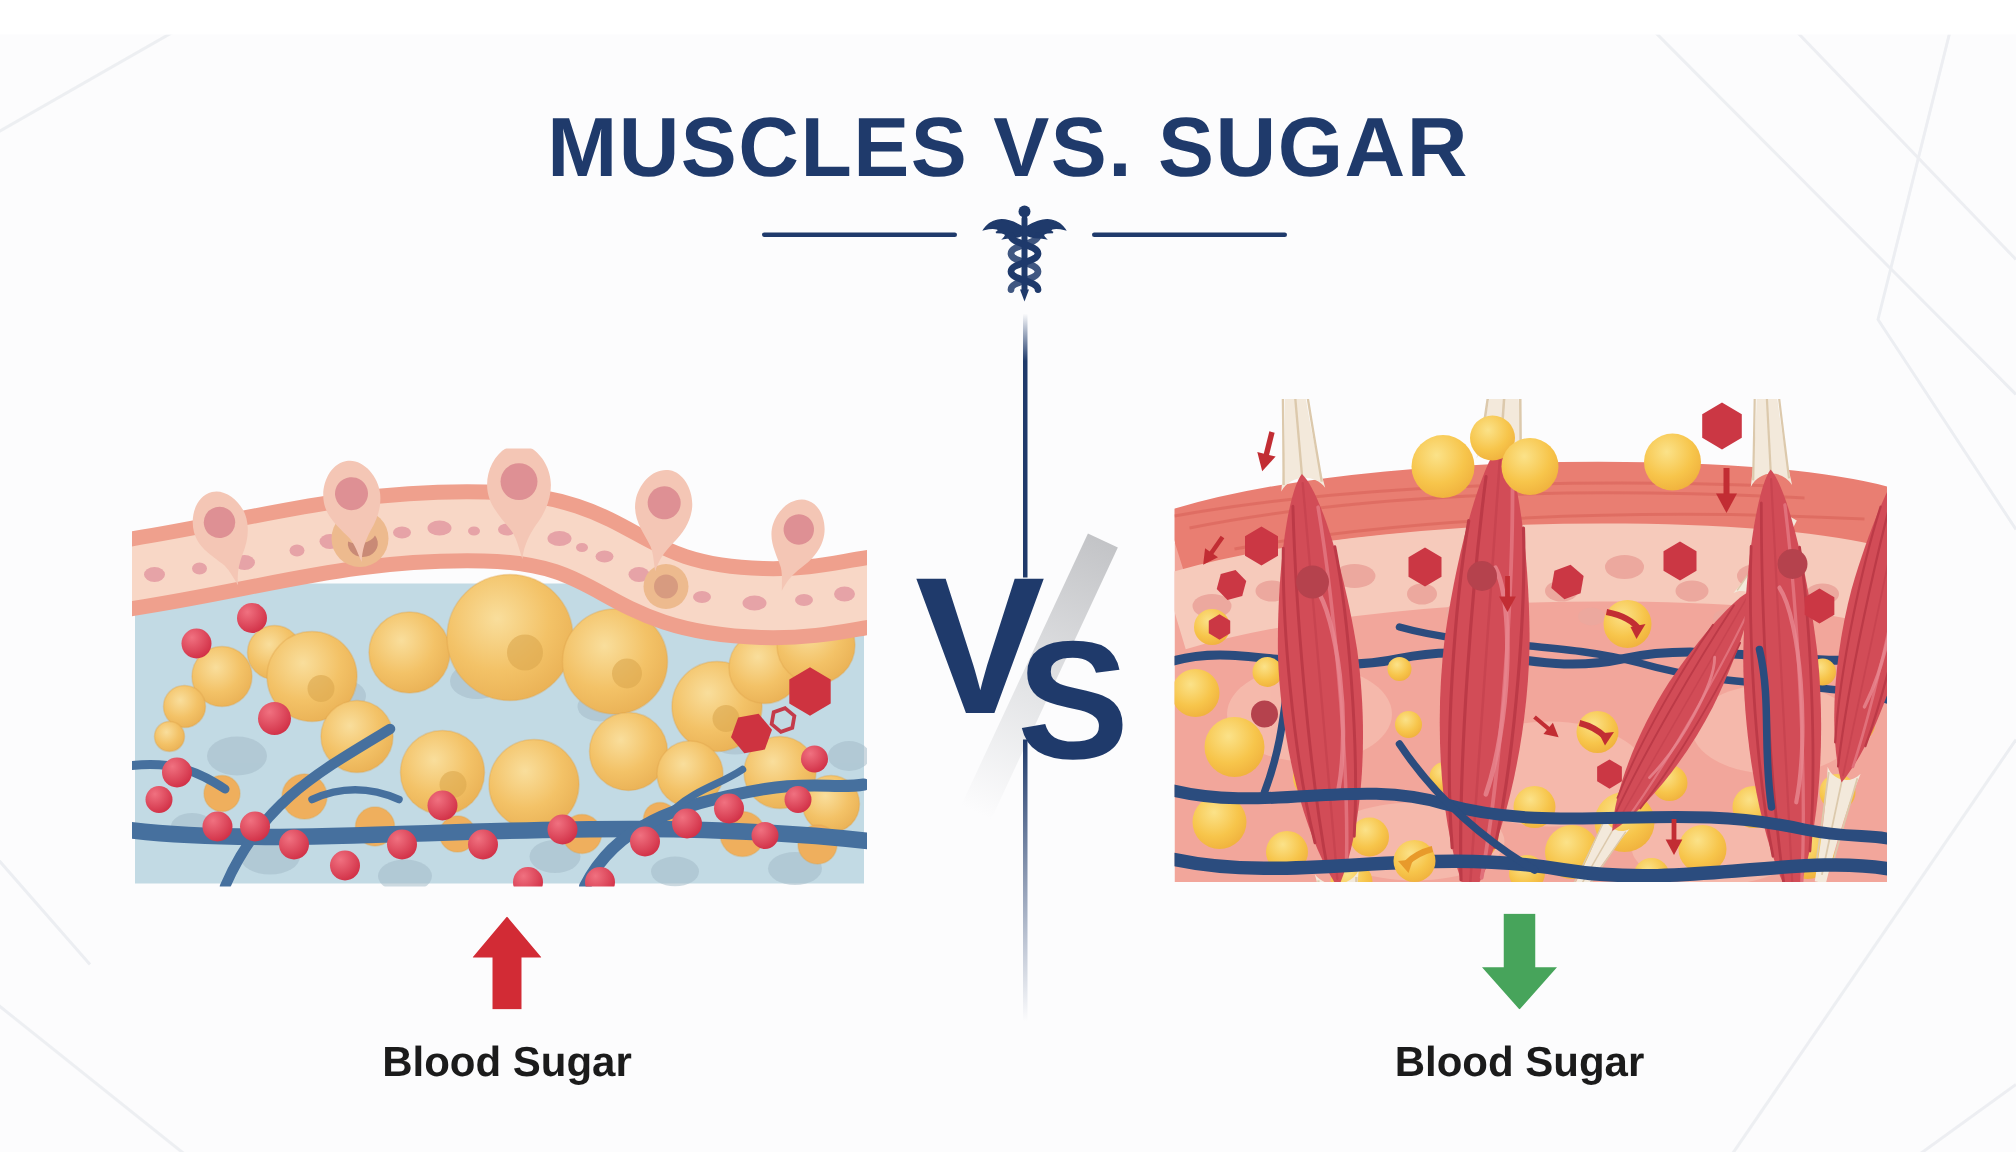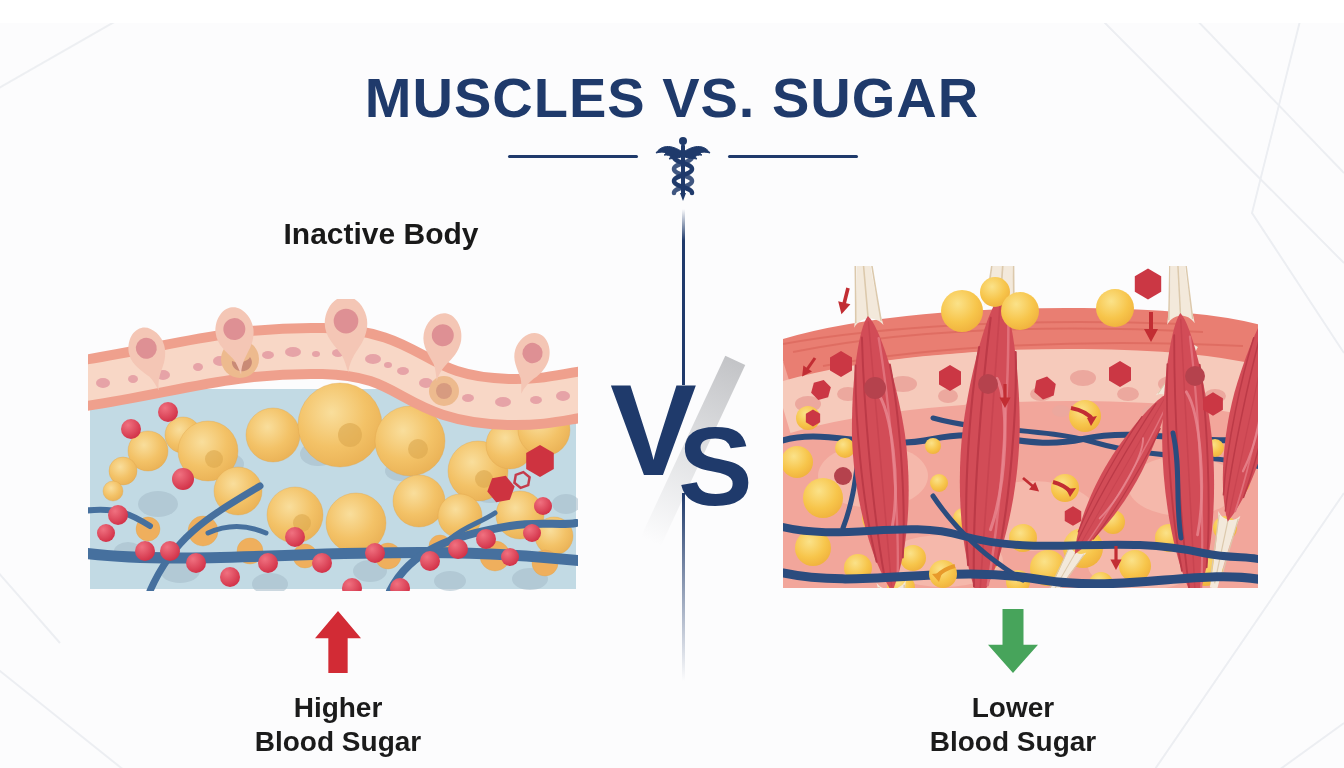--- a/index.html
+++ b/index.html
@@ -80,21 +80,20 @@
         <path d="M29,66 L26,58 L32,58 Z" stroke="none"></path>
         <path d="M27,16 C14,8 6,12 2,18 C10,16 14,18 10,20 C16,20 18,21 15,24 C20,23 23,24 27,22 Z" stroke-width="1"></path>
         <path d="M31,16 C44,8 52,12 56,18 C48,16 44,18 48,20 C42,20 40,21 43,24 C38,23 35,24 31,22 Z" stroke-width="1"></path>
         <path d="M20,22 C20,28 38,28 38,34 C38,40 20,40 20,46 C20,52 38,52 38,58" fill="none" stroke-width="4.5" stroke-linecap="round"></path>
         <path d="M38,22 C38,28 20,28 20,34 C20,40 38,40 38,46 C38,52 20,52 20,58" fill="none" stroke-width="4.5" stroke-linecap="round" opacity="0.85"></path>
       </g>
     </svg>
     <div class="cad-line"></div>
   </div>
 
-  <div class="heading left">Inactive Body</div>
 
   <svg class="illus left" width="490" height="292" viewBox="0 0 490 292">
     <defs>
       <radialGradient id="fatg" cx="40%" cy="35%" r="75%">
         <stop offset="0%" stop-color="#F9DE9C"></stop>
           <stop offset="55%" stop-color="#F3C267"></stop>
           <stop offset="100%" stop-color="#E8AE52"></stop>
       </radialGradient>
       <radialGradient id="sugg" cx="35%" cy="30%" r="80%">
         <stop offset="0%" stop-color="#F07180"></stop>
@@ -424,25 +423,23 @@
   <div class="vs-wrap">
     <div class="vs-slash"></div>
     <span class="vs-v">V</span>
     <span class="vs-s">S</span>
   </div>
   <div class="vline bottom"></div>
 
   <div class="foot left">
     <div class="arrow-up"></div>
     <div class="label">
-      <div>Higher</div>
       <div>Blood Sugar</div>
     </div>
   </div>
   <div class="foot right">
     <div class="arrow-down"></div>
     <div class="label">
-      <div>Lower</div>
       <div>Blood Sugar</div>
     </div>
   </div>
 
 </div>
 
 </body></html>

